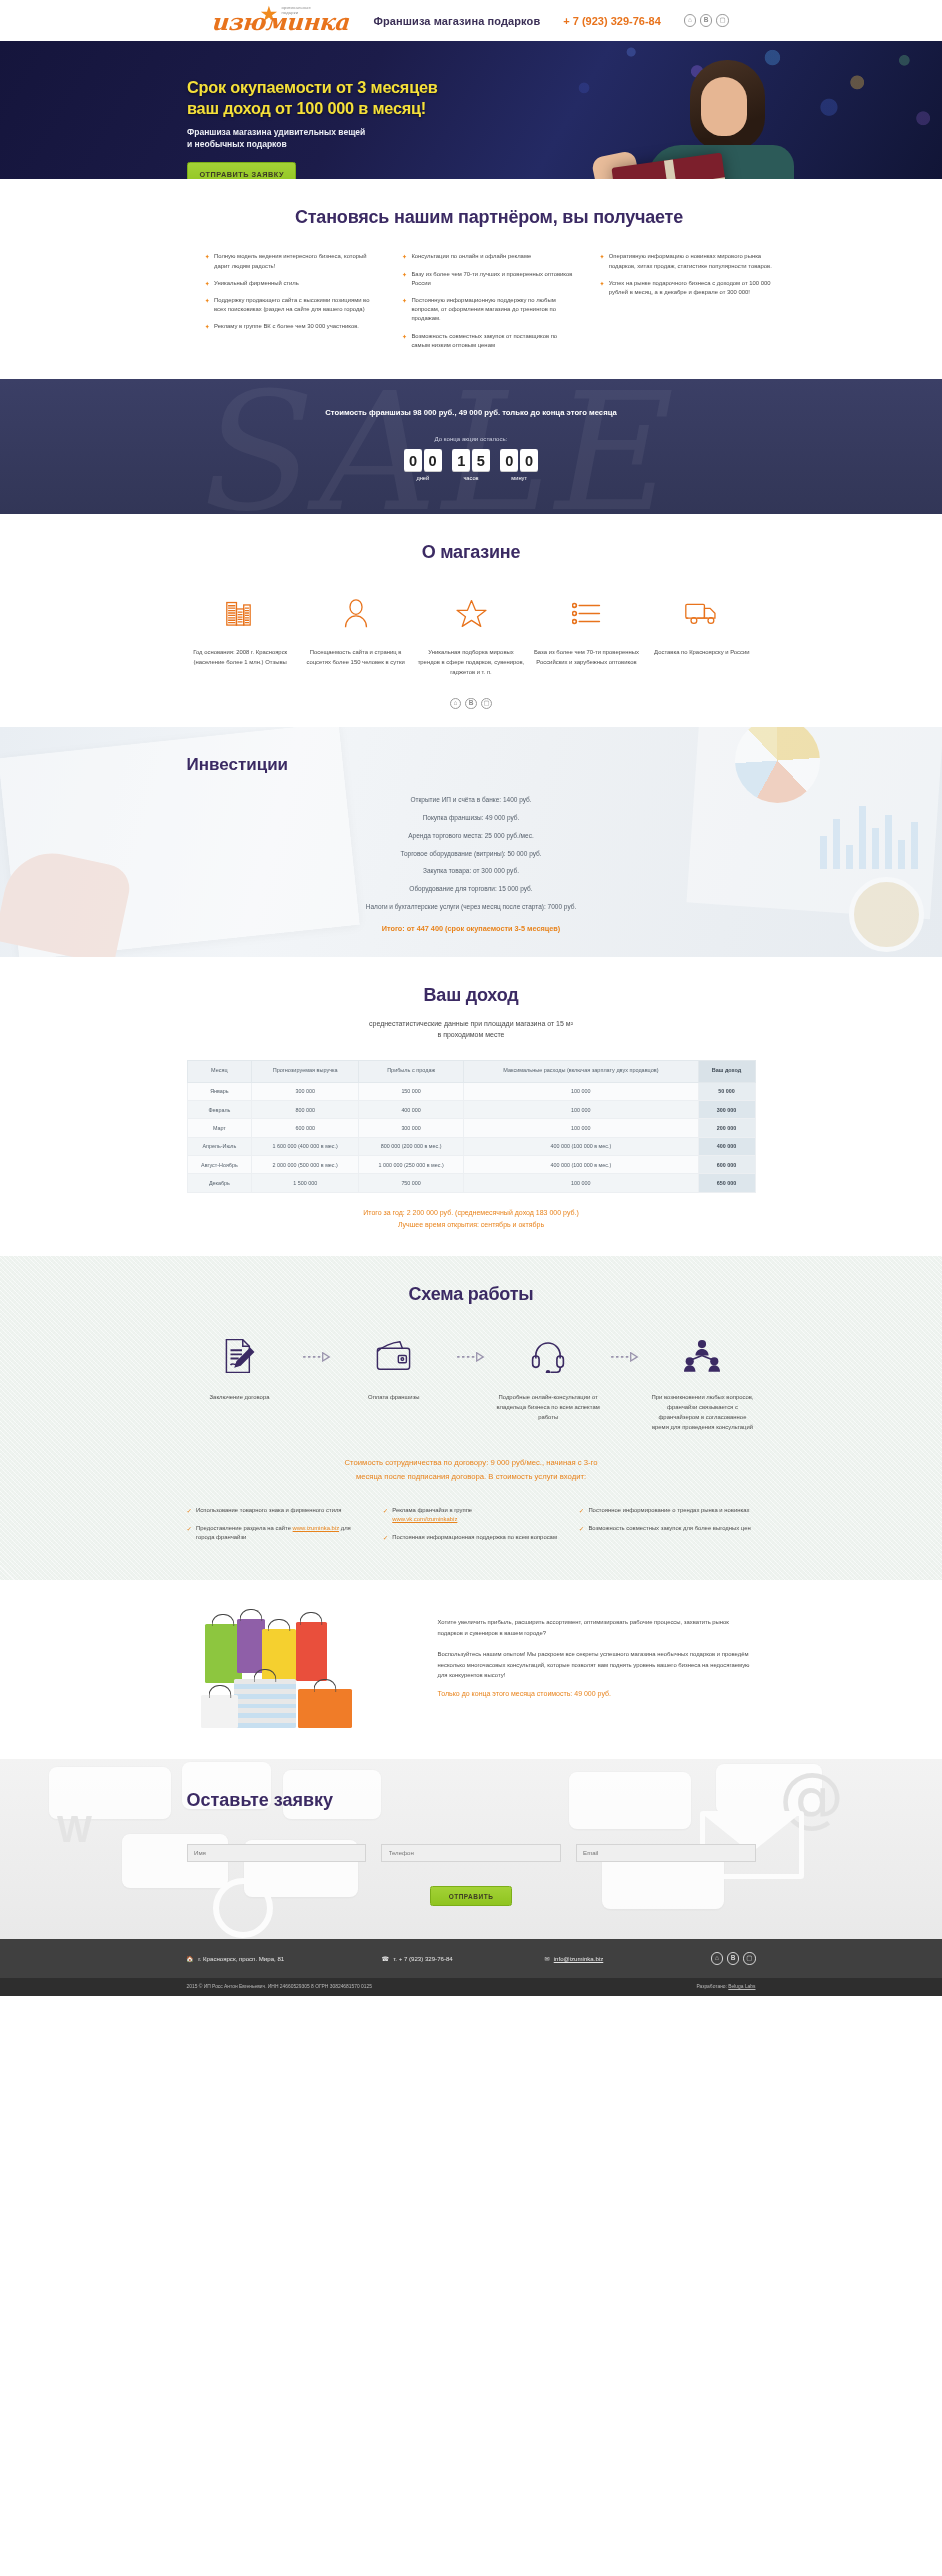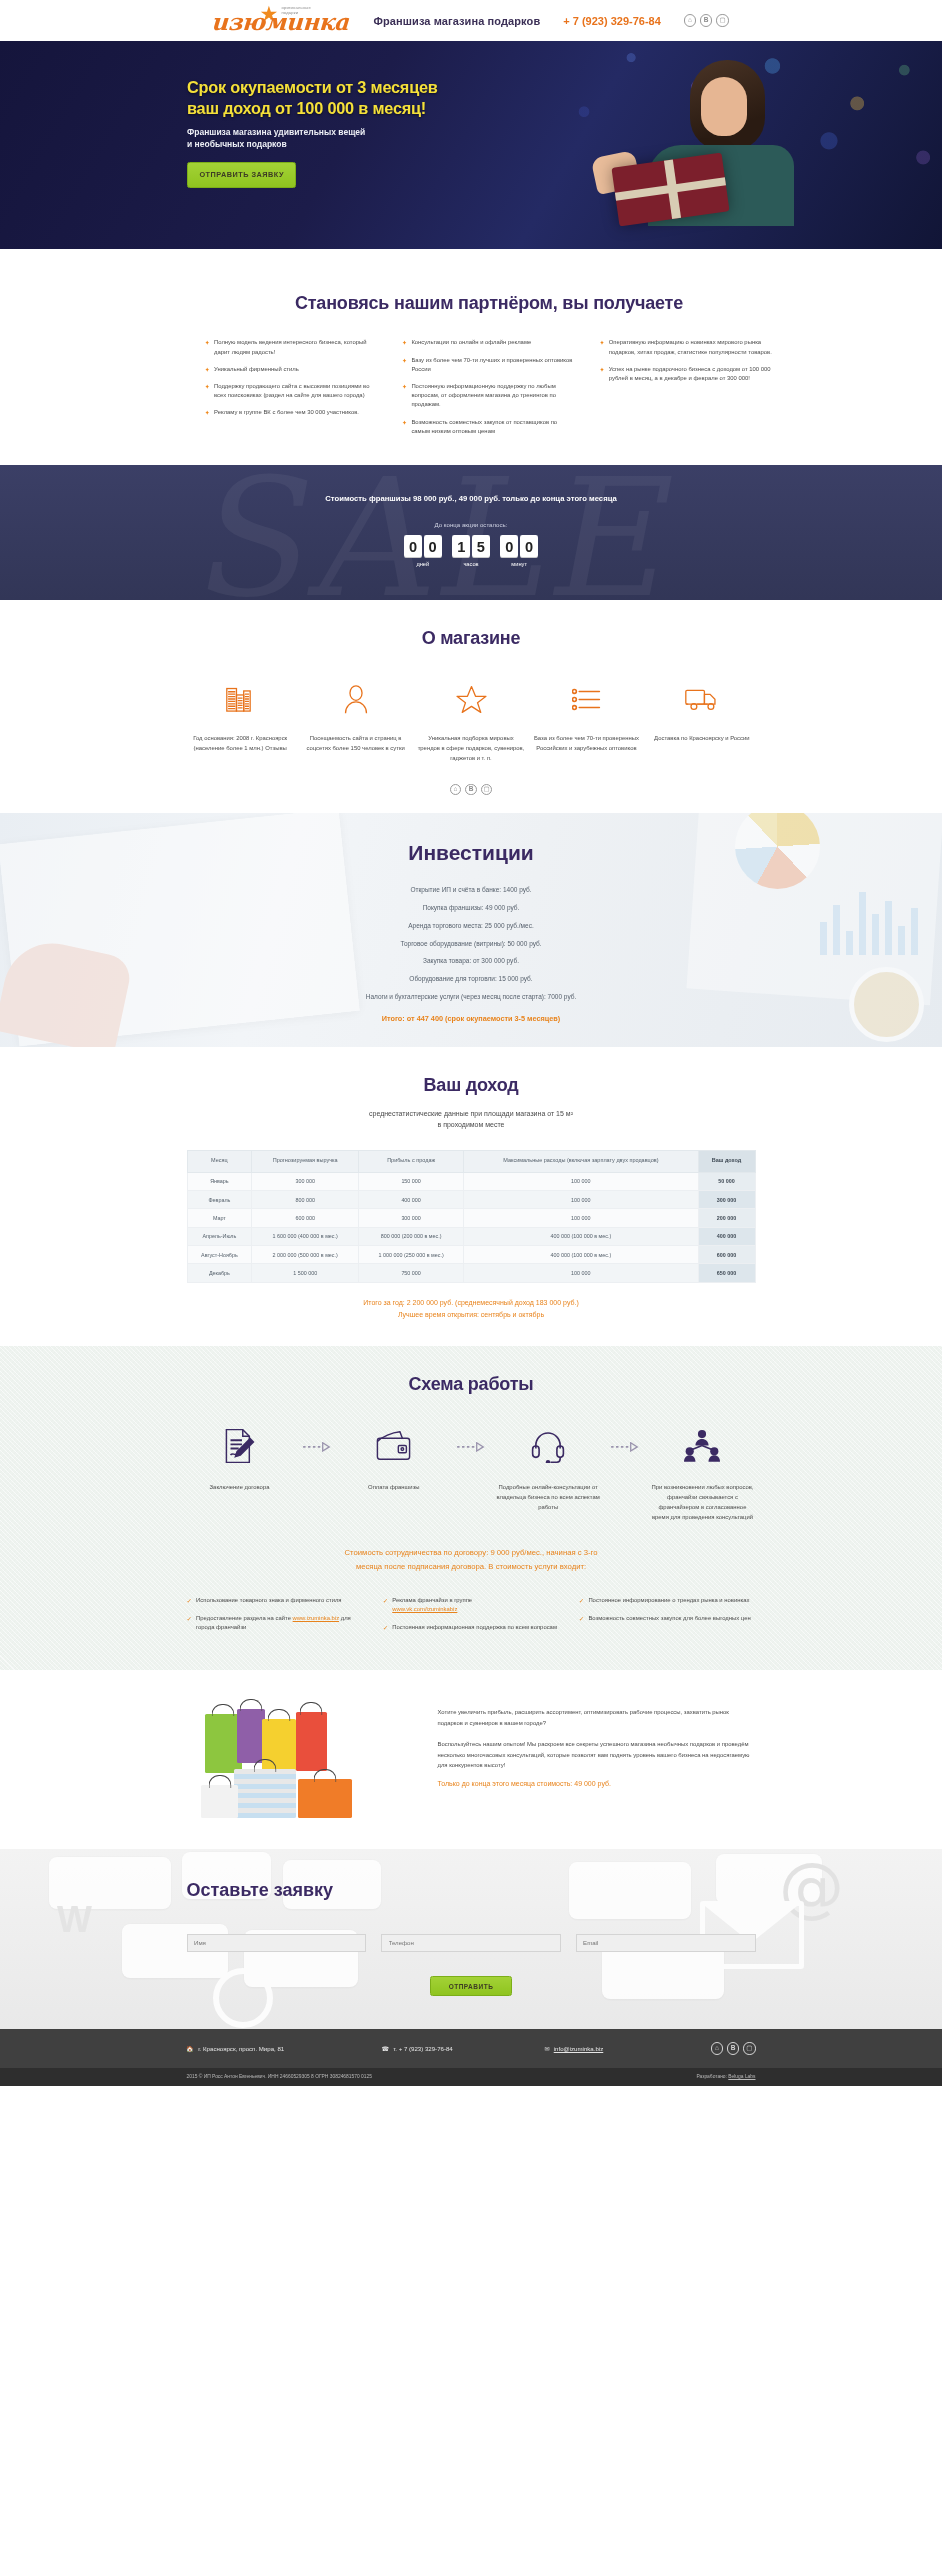--- a/index.html
+++ b/index.html
@@ -36,21 +36,21 @@
   .top-phone { font-size: 11px; font-weight: bold; color: #e8731c; white-space: nowrap; }
   .soc { display: flex; gap: 4.1px; align-items: center; }
   .soc-btn {
     width: 12.2px; height: 12.2px; border-radius: 50%; border: 1px solid #9a9a9a;
     display: flex; align-items: center; justify-content: center;
     font-size: 6.5px; color: #8a8a8a; font-weight: bold; line-height: 1;
   }
 
   
   .hero {
-    position: relative; height: 208px; overflow: hidden;
+    position: relative; height: 138px; overflow: hidden;
     background:
       radial-gradient(circle at 74% 22%, rgba(120,90,200,.45) 0 5.7px, transparent 6.5px),
       radial-gradient(circle at 82% 12%, rgba(70,140,210,.40) 0 7.3px, transparent 8.1px),
       radial-gradient(circle at 91% 30%, rgba(210,170,70,.40) 0 6.5px, transparent 7.3px),
       radial-gradient(circle at 96% 14%, rgba(90,170,120,.35) 0 4.9px, transparent 5.7px),
       radial-gradient(circle at 67% 8%, rgba(80,110,200,.40) 0 4.1px, transparent 4.9px),
       radial-gradient(circle at 88% 48%, rgba(60,90,190,.35) 0 8.1px, transparent 9px),
       radial-gradient(circle at 78% 63%, rgba(40,70,170,.35) 0 5.7px, transparent 6.5px),
       radial-gradient(circle at 98% 56%, rgba(130,90,190,.30) 0 6.5px, transparent 7.3px),
       radial-gradient(circle at 62% 34%, rgba(60,80,180,.30) 0 4.9px, transparent 5.7px),
@@ -102,21 +102,21 @@
     margin-top: 7.3px; font-size: 8.5px; line-height: 1.45; color: #eef0f6; font-weight: 600;
   }
   .btn-green {
     display: inline-block; margin-top: 11.4px; padding: 7.3px 11.4px;
     background: linear-gradient(#a3d236,#8fc41f); border: 0.8px solid #7cae18;
     border-radius: 2.4px; color: #3d3b24; font-size: 7.3px; font-weight: bold;
     letter-spacing: 0.5px; cursor: pointer;
   }
 
   
-  .sec-white { background: #ffffff; padding: 44px 0 21px; margin-left: 36px; }
+  .sec-white { background: #ffffff; padding: 28px 0 21px; margin-left: 36px; }
   .h2 {
     text-align: center; font-size: 18px; font-weight: bold; color: #3b2a63;
     letter-spacing: -0.2px;
   }
   .ben-cols { display: flex; gap: 23px; margin-top: 24.4px; }
   .ben-col { flex: 1; }
   .ben-li { display: flex; gap: 4.1px; margin-bottom: 8.1px; }
   .ben-star { color: #f08a1e; font-size: 6.5px; line-height: 9px; flex: none; }
   .ben-tx { font-size: 5.9px; line-height: 1.55; color: #4a4a4a; }
 
@@ -180,21 +180,21 @@
     position: absolute; right: 18px; bottom: 4.9px; width: 75px; height: 75px;
     border-radius: 50%; background: #efe3c8; border: 5.7px solid #fff;
   }
   .inv-bars { position: absolute; right: 13px; top: 36px; width: 114px; height: 106px; }
   .inv-bar { position: absolute; bottom: 0; width: 7.3px; background: #cfe3f3; }
   .inv-hand {
     position: absolute; left: 3.3px; bottom: 3.3px; width: 122px; height: 98px;
     background: #f5ddd4; border-radius: 49px 24.4px 0 0; transform: rotate(12deg);
   }
   .inv-body { position: relative; }
-  .h2-inv { text-align: center; font-size: 21px; font-weight: bold; color: #3b2a63; }
+  .h2-inv { text-align: left; font-size: 17px; font-weight: bold; color: #3b2a63; }
   .inv-list { margin-top: 21px; text-align: center; }
   .inv-li { font-size: 6.5px; color: #555f6b; line-height: 1.1; margin-bottom: 10.6px; }
   .inv-total { margin-top: 14px; text-align: center; font-size: 7.3px; color: #e8831c; font-weight: 600; }
 
   
   .sec-income { background: #fff; padding: 28px 0 24.4px; }
   .inc-sub { text-align: center; font-size: 7px; color: #4a4a4a; margin-top: 11.4px; line-height: 1.6; }
   table.inc { width: 100%; border-collapse: collapse; margin-top: 19.5px; }
   table.inc th {
     background: #eef2f5; font-size: 5.5px; font-weight: normal; color: #55606b;

